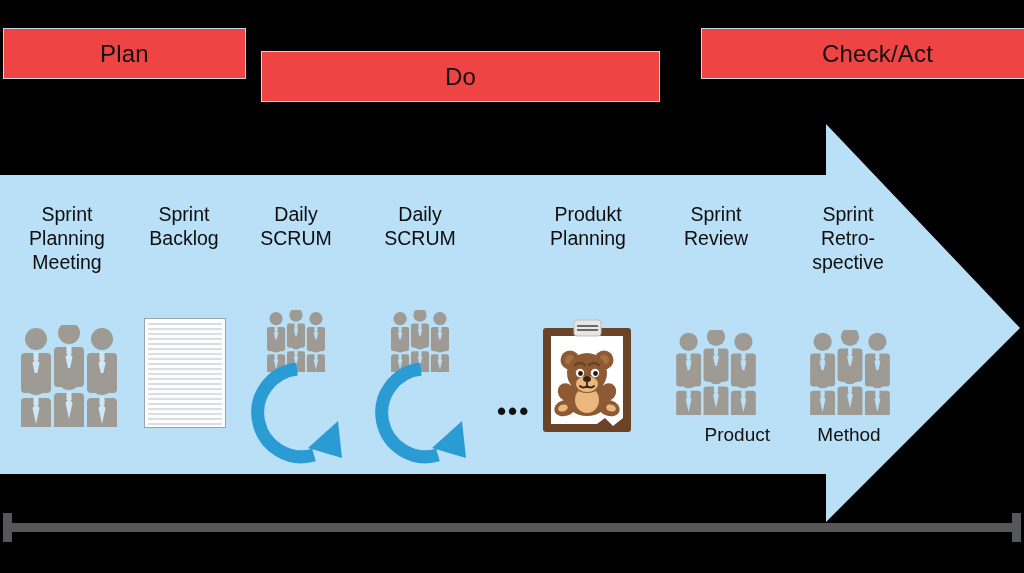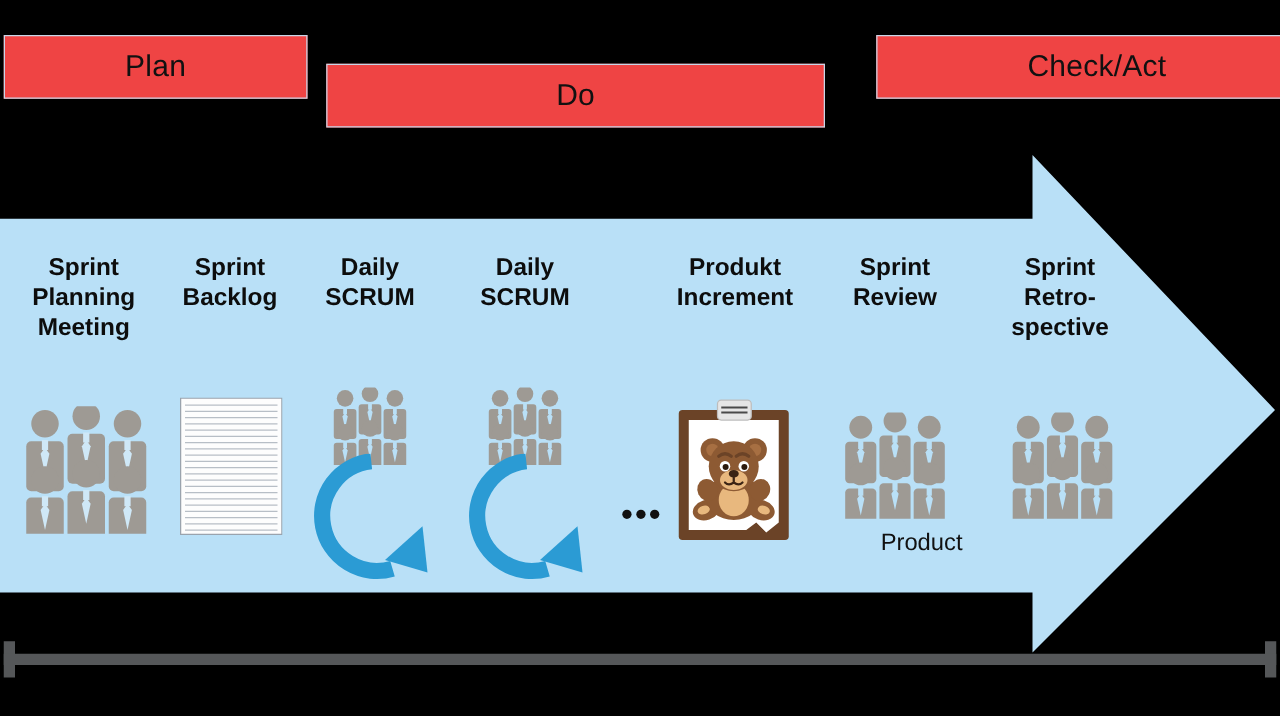--- a/index.html
+++ b/index.html
@@ -28,21 +28,21 @@
     position:absolute;left:0;top:120px;width:1024px;height:406px;
     pointer-events:none;
   }
   .big-arrow svg{display:block;width:1024px;height:406px;}
 
   
   .content{position:absolute;left:0;top:0;width:1024px;height:573px;}
 
   .step{position:absolute;top:202px;text-align:center;}
   .step-title{
-    font-weight:bold;font-size:19.5px;line-height:24px;color:#0d0d0d;
+    font-weight:normal;font-size:19.5px;line-height:24px;color:#0d0d0d;
     white-space:pre-line;
   }
 
   
   .st0{left:4px;width:126px;}
   .st1{left:128px;width:112px;}
   .st2{left:242px;width:108px;}
   .st3{left:366px;width:108px;}
   .st4{left:512px;width:152px;}
   .st5{left:662px;width:108px;}
@@ -118,21 +118,21 @@
     <div class="step st2">
       <div class="step-title">Daily
 SCRUM</div>
     </div>
     <div class="step st3">
       <div class="step-title">Daily
 SCRUM</div>
     </div>
     <div class="step st4">
       <div class="step-title">Produkt
-Increment</div>
+Planning</div>
     </div>
     <div class="step st5">
       <div class="step-title">Sprint
 Review</div>
     </div>
     <div class="step st6">
       <div class="step-title">Sprint
 Retro-
 spective</div>
     </div>
@@ -438,20 +438,21 @@
             </g>
           <g transform="translate(66,45)">
               <circle cx="20" cy="14" r="11"></circle>
               <rect x="5" y="28" width="30" height="40" rx="4"></rect>
              <rect x="17.5" y="27" width="5" height="8" fill="#b9e0f7"></rect>
              <polygon points="20,33 23.5,38 20,54 16.5,38" fill="#b9e0f7"></polygon>
             </g>
         </g>
       </svg>
     </div>
+    <div class="sublabel" style="left:794px;top:424px;width:110px;">Method</div>
 
   </div>
 
   <div class="timeline">
     <svg width="1024" height="45" viewBox="0 0 1024 45" xmlns="http://www.w3.org/2000/svg">
       <rect x="3" y="8" width="9" height="29" fill="#555759"></rect>
       <rect x="1012" y="8" width="9" height="29" fill="#555759"></rect>
       <rect x="3" y="18" width="1018" height="9" fill="#555759"></rect>
     </svg>
   </div>

